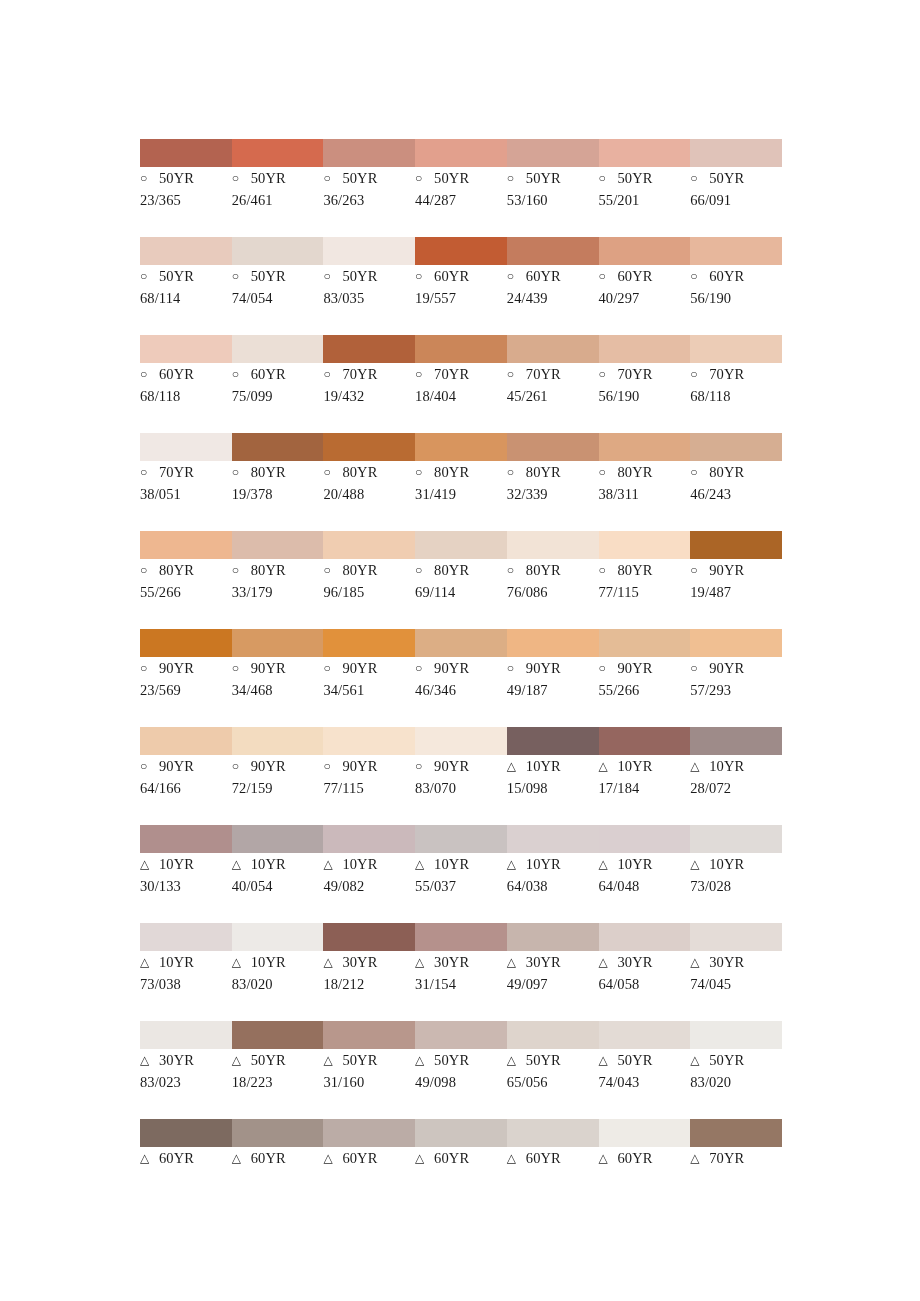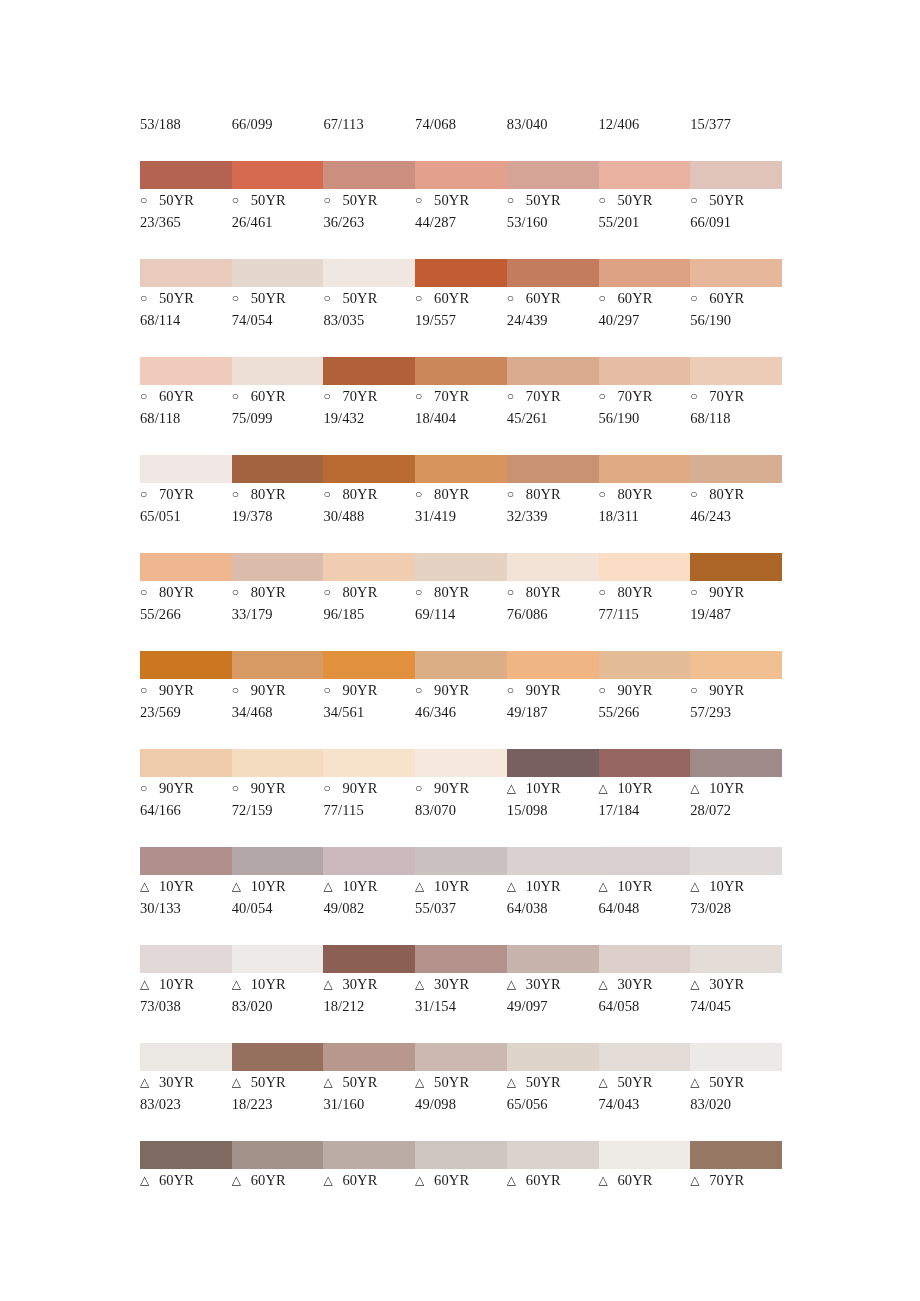--- a/index.html
+++ b/index.html
@@ -80,43 +80,20 @@
   .block-gap { height: 26px; }
 
   .plain-row .lbl-val { padding-left: 0; }
 </style>
 </head>
 <body>
 
 <div id="sheet">
   <div class="gap-top"></div>
 
-  <div class="labels plain-row" id="header-row">
-      <div class="label-cell">
-        <div class="lbl-val">53/188</div>
-      </div>
-      <div class="label-cell">
-        <div class="lbl-val">66/099</div>
-      </div>
-      <div class="label-cell">
-        <div class="lbl-val">67/113</div>
-      </div>
-      <div class="label-cell">
-        <div class="lbl-val">74/068</div>
-      </div>
-      <div class="label-cell">
-        <div class="lbl-val">83/040</div>
-      </div>
-      <div class="label-cell">
-        <div class="lbl-val">12/406</div>
-      </div>
-      <div class="label-cell">
-        <div class="lbl-val">15/377</div>
-      </div>
-    </div>
 
   <div id="rows-container">
       <div class="block-gap"></div>
       <div class="block">
         <div class="strip">
           <div class="cell" style="background-color: rgb(179, 99, 80);"></div>
           <div class="cell" style="background-color: rgb(213, 106, 78);"></div>
           <div class="cell" style="background-color: rgb(203, 143, 127);"></div>
           <div class="cell" style="background-color: rgb(226, 160, 141);"></div>
           <div class="cell" style="background-color: rgb(213, 164, 150);"></div>
@@ -311,56 +288,56 @@
           <div class="cell" style="background-color: rgb(201, 146, 114);"></div>
           <div class="cell" style="background-color: rgb(222, 169, 131);"></div>
           <div class="cell" style="background-color: rgb(214, 174, 146);"></div>
         </div>
         <div class="labels">
           <div class="label-cell">
             <div class="lbl-top">
               <span class="marker">○</span>
               <span class="lbl-name">70YR</span>
             </div>
-            <div class="lbl-val">65/051</div>
+            <div class="lbl-val">38/051</div>
           </div>
           <div class="label-cell">
             <div class="lbl-top">
               <span class="marker">○</span>
               <span class="lbl-name">80YR</span>
             </div>
             <div class="lbl-val">19/378</div>
           </div>
           <div class="label-cell">
             <div class="lbl-top">
               <span class="marker">○</span>
               <span class="lbl-name">80YR</span>
             </div>
-            <div class="lbl-val">30/488</div>
+            <div class="lbl-val">20/488</div>
           </div>
           <div class="label-cell">
             <div class="lbl-top">
               <span class="marker">○</span>
               <span class="lbl-name">80YR</span>
             </div>
             <div class="lbl-val">31/419</div>
           </div>
           <div class="label-cell">
             <div class="lbl-top">
               <span class="marker">○</span>
               <span class="lbl-name">80YR</span>
             </div>
             <div class="lbl-val">32/339</div>
           </div>
           <div class="label-cell">
             <div class="lbl-top">
               <span class="marker">○</span>
               <span class="lbl-name">80YR</span>
             </div>
-            <div class="lbl-val">18/311</div>
+            <div class="lbl-val">38/311</div>
           </div>
           <div class="label-cell">
             <div class="lbl-top">
               <span class="marker">○</span>
               <span class="lbl-name">80YR</span>
             </div>
             <div class="lbl-val">46/243</div>
           </div>
         </div>
       </div>

